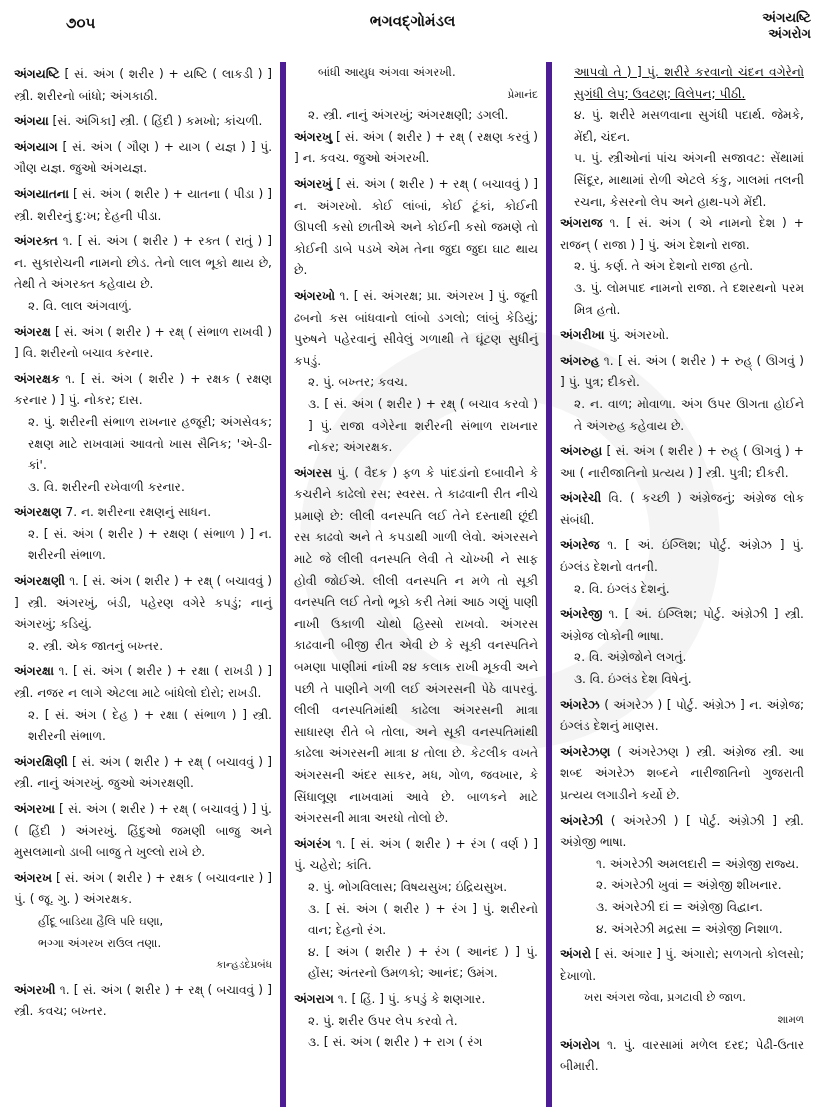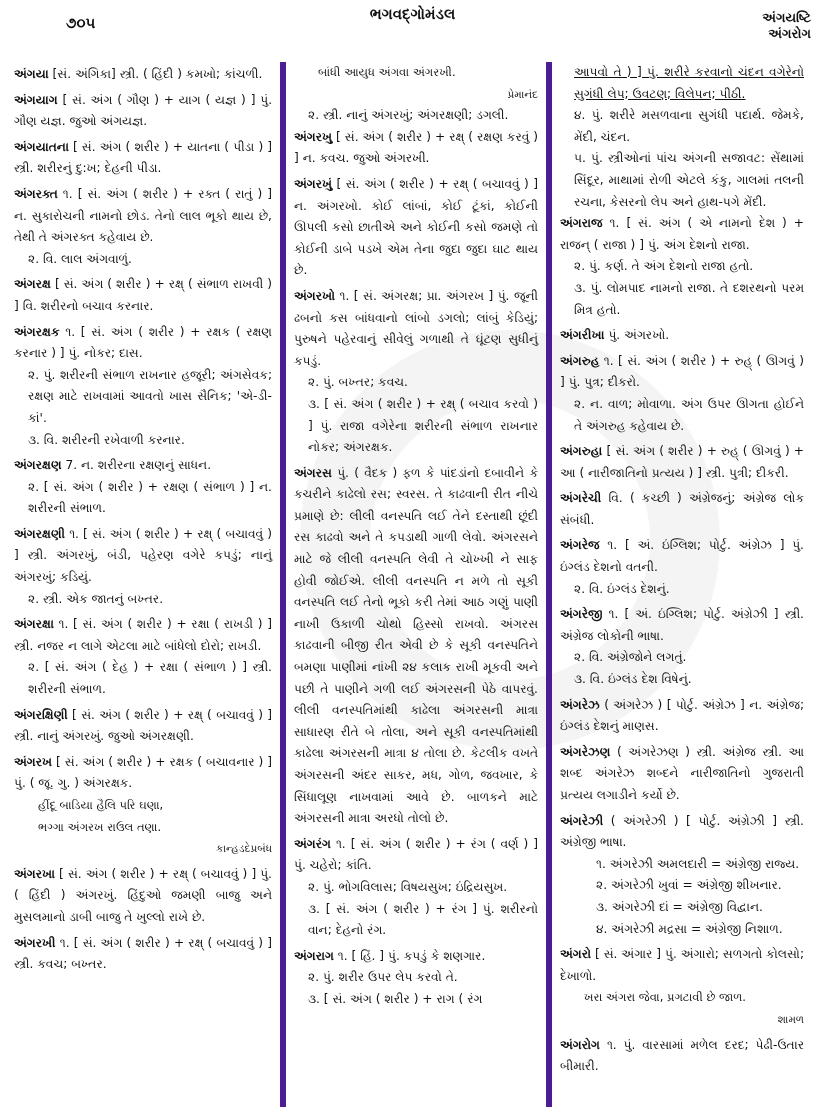--- a/index.html
+++ b/index.html
@@ -7,21 +7,21 @@
     width: 825px; height: 1117px; background: #ffffff; color: #111;
     font-family: "DejaVu Sans", sans-serif; position: relative; overflow: hidden;
   }
   .watermark {
     position: absolute; left: 300px; top: 330px; width: 420px; height: 420px;
     border-radius: 50%; border: 70px solid rgba(0,0,0,0.045); box-sizing: border-box;
     pointer-events: none;
   }
   .header { position: absolute; top: 0; left: 0; width: 825px; height: 52px; }
   .page-num { position: absolute; left: 18px; top: 14px; font-size: 15px; font-weight: bold; margin-left: 48px; }
-  .running-title { position: absolute; left: 0; width: 825px; top: 5px; text-align: center; font-size: 15px; font-weight: bold; }
+  .running-title { position: absolute; left: 0; width: 825px; top: 12px; text-align: center; font-size: 15px; font-weight: bold; }
   .guide { position: absolute; right: 14px; top: 10px; text-align: right; font-size: 13px; font-weight: bold; line-height: 16px; }
   .columns { position: absolute; top: 62px; left: 14px; width: 800px; height: 1045px; display: flex; }
   .col { width: 266px; box-sizing: border-box; padding: 0 8px; font-size: 12.2px; line-height: 21.6px; text-align: justify; }
   .col:first-child { padding-left: 0; }
   .col + .col { border-left: 6px solid #4c1d95; }
   .col.first-col { padding-top: 2px; }
   .entry { margin-bottom: 4px; }
   .hw { font-weight: bold; }
   .sense { display: block; padding-left: 14px; }
   .quote { display: block; padding-left: 24px; font-size: 11.5px; }
@@ -38,43 +38,44 @@
   <div class="page-num">૭૦૫</div>
   <div class="running-title">ભગવદ્ગોમંડલ</div>
   <div class="guide">
     <div>અંગયષ્ટિ</div>
     <div>અંગરોગ</div>
   </div>
 </div>
 
 <div class="columns">
   <div class="col first-col">
+      <div class="entry"><span class="hw">અંગયષ્ટિ</span> <span>[ સં. અંગ ( શરીર ) + યષ્ટિ ( લાકડી ) ] સ્ત્રી. શરીરનો બાંધો; અંગકાઠી.</span></div>
       <div class="entry"><span class="hw">અંગયા</span> <span>[સં. અંગિકા] સ્ત્રી. ( હિંદી ) કમખો; કાંચળી.</span></div>
       <div class="entry"><span class="hw">અંગયાગ</span> <span>[ સં. અંગ ( ગૌણ ) + યાગ ( યજ્ઞ ) ] પું. ગૌણ યજ્ઞ. જુઓ અંગયજ્ઞ.</span></div>
       <div class="entry"><span class="hw">અંગયાતના</span> <span>[ સં. અંગ ( શરીર ) + યાતના ( પીડા ) ] સ્ત્રી. શરીરનું દુ:ખ; દેહની પીડા.</span></div>
       <div class="entry"><span class="hw">અંગરક્ત</span> <span>૧. [ સં. અંગ ( શરીર ) + રક્ત ( રાતું ) ] ન. સુકારોચની નામનો છોડ. તેનો લાલ ભૂકો થાય છે, તેથી તે અંગરક્ત કહેવાય છે.</span><span class="sense">૨. વિ. લાલ અંગવાળું.</span></div>
       <div class="entry"><span class="hw">અંગરક્ષ</span> <span>[ સં. અંગ ( શરીર ) + રક્ષ્ ( સંભાળ રાખવી ) ] વિ. શરીરનો બચાવ કરનાર.</span></div>
       <div class="entry"><span class="hw">અંગરક્ષક</span> <span>૧. [ સં. અંગ ( શરીર ) + રક્ષક ( રક્ષણ કરનાર ) ] પું. નોકર; દાસ.</span><span class="sense">૨. પું. શરીરની સંભાળ રાખનાર હજૂરી; અંગસેવક; રક્ષણ માટે રાખવામાં આવતો ખાસ સૈનિક; 'એ-ડી-કાં'.</span><span class="sense">૩. વિ. શરીરની રખેવાળી કરનાર.</span></div>
       <div class="entry"><span class="hw">અંગરક્ષણ</span> <span>7. ન. શરીરના રક્ષણનું સાધન.</span><span class="sense">૨. [ સં. અંગ ( શરીર ) + રક્ષણ ( સંભાળ ) ] ન. શરીરની સંભાળ.</span></div>
       <div class="entry"><span class="hw">અંગરક્ષણી</span> <span>૧. [ સં. અંગ ( શરીર ) + રક્ષ્ ( બચાવવું ) ] સ્ત્રી. અંગરખું, બંડી, પહેરણ વગેરે કપડું; નાનું અંગરખું; કડિયું.</span><span class="sense">૨. સ્ત્રી. એક જાતનું બખ્તર.</span></div>
       <div class="entry"><span class="hw">અંગરક્ષા</span> <span>૧. [ સં. અંગ ( શરીર ) + રક્ષા ( રાખડી ) ] સ્ત્રી. નજર ન લાગે એટલા માટે બાંધેલો દોરો; રાખડી.</span><span class="sense">૨. [ સં. અંગ ( દેહ ) + રક્ષા ( સંભાળ ) ] સ્ત્રી. શરીરની સંભાળ.</span></div>
       <div class="entry"><span class="hw">અંગરક્ષિણી</span> <span>[ સં. અંગ ( શરીર ) + રક્ષ્ ( બચાવવું ) ] સ્ત્રી. નાનું અંગરખું. જુઓ અંગરક્ષણી.</span></div>
+      <div class="entry"><span class="hw">અંગરખા</span> <span>[ સં. અંગ ( શરીર ) + રક્ષ્ ( બચાવવું ) ] પું. ( હિંદી ) અંગરખું. હિંદુઓ જમણી બાજુ અને મુસલમાનો ડાબી બાજુ તે ખુલ્લો રાખે છે.</span></div>
       <div class="entry"><span class="hw">અંગરખ</span> <span>[ સં. અંગ ( શરીર ) + રક્ષક ( બચાવનાર ) ] પું. ( જૂ. ગુ. ) અંગરક્ષક.</span><span class="quote">હીંદૂ બાડિયા હૈલિ પરિ ઘણા,</span><span class="quote">ભગ્ગા અંગરખ રાઉલ તણા.</span><span class="cite">કાન્હડદેપ્રબંધ</span></div>
-      <div class="entry"><span class="hw">અંગરખા</span> <span>[ સં. અંગ ( શરીર ) + રક્ષ્ ( બચાવવું ) ] પું. ( હિંદી ) અંગરખું. હિંદુઓ જમણી બાજુ અને મુસલમાનો ડાબી બાજુ તે ખુલ્લો રાખે છે.</span></div>
       <div class="entry"><span class="hw">અંગરખી</span> <span>૧. [ સં. અંગ ( શરીર ) + રક્ષ્ ( બચાવવું ) ] સ્ત્રી. કવચ; બખ્તર.</span></div>
     </div>
   <div class="col">
       <span class="quote">બાંધી આયુધ અંગવા અંગરખી.</span>
       <span class="cite">પ્રેમાનંદ</span>
       <span class="sense">૨. સ્ત્રી. નાનું અંગરખું; અંગરક્ષણી; ડગલી.</span>
       <div class="entry"><span class="hw">અંગરખુ</span> <span>[ સં. અંગ ( શરીર ) + રક્ષ્ ( રક્ષણ કરવું ) ] ન. કવચ. જુઓ અંગરખી.</span></div>
       <div class="entry"><span class="hw">અંગરખું</span> <span>[ સં. અંગ ( શરીર ) + રક્ષ્ ( બચાવવું ) ] ન. અંગરખો. કોઈ લાંબાં, કોઈ ટૂંકાં, કોઈની ઊપલી કસો છાતીએ અને કોઈની કસો જમણે તો કોઈની ડાબે પડખે એમ તેના જુદા જુદા ઘાટ થાય છે.</span></div>
       <div class="entry"><span class="hw">અંગરખો</span> <span>૧. [ સં. અંગરક્ષ; પ્રા. અંગરખ ] પું. જૂની ઢબનો કસ બાંધવાનો લાંબો ડગલો; લાંબું કેડિયું; પુરુષને પહેરવાનું સીવેલું ગળાથી તે ઘૂંટણ સુધીનું કપડું.</span><span class="sense">૨. પું. બખ્તર; કવચ.</span><span class="sense">૩. [ સં. અંગ ( શરીર ) + રક્ષ્ ( બચાવ કરવો ) ] પું. રાજા વગેરેના શરીરની સંભાળ રાખનાર નોકર; અંગરક્ષક.</span></div>
       <div class="entry"><span class="hw">અંગરસ</span> <span>પું. ( વૈદક ) ફળ કે પાંદડાંનો દબાવીને કે કચરીને કાઢેલો રસ; સ્વરસ. તે કાઢવાની રીત નીચે પ્રમાણે છે: લીલી વનસ્પતિ લઈ તેને દસ્તાથી છૂંદી રસ કાઢવો અને તે કપડાથી ગાળી લેવો. અંગરસને માટે જે લીલી વનસ્પતિ લેવી તે ચોખ્ખી ને સાફ હોવી જોઈએ. લીલી વનસ્પતિ ન મળે તો સૂકી વનસ્પતિ લઈ તેનો ભૂકો કરી તેમાં આઠ ગણું પાણી નાખી ઉકાળી ચોથો હિસ્સો રાખવો. અંગરસ કાઢવાની બીજી રીત એવી છે કે સૂકી વનસ્પતિને બમણા પાણીમાં નાંખી ૨૪ કલાક રાખી મૂકવી અને પછી તે પાણીને ગળી લઈ અંગરસની પેઠે વાપરવું. લીલી વનસ્પતિમાંથી કાઢેલા અંગરસની માત્રા સાધારણ રીતે બે તોલા, અને સૂકી વનસ્પતિમાંથી કાઢેલા અંગરસની માત્રા ૪ તોલા છે. કેટલીક વખતે અંગરસની અંદર સાકર, મધ, ગોળ, જવખાર, કે સિંધાલૂણ નાખવામાં આવે છે. બાળકને માટે અંગરસની માત્રા અરધો તોલો છે.</span></div>
-      <div class="entry"><span class="hw">અંગરંગ</span> <span>૧. [ સં. અંગ ( શરીર ) + રંગ ( વર્ણ ) ] પું. ચહેરો; કાંતિ.</span><span class="sense">૨. પું. ભોગવિલાસ; વિષયસુખ; ઇંદ્રિયસુખ.</span><span class="sense">૩. [ સં. અંગ ( શરીર ) + રંગ ] પું. શરીરનો વાન; દેહનો રંગ.</span></div>
+      <div class="entry"><span class="hw">અંગરંગ</span> <span>૧. [ સં. અંગ ( શરીર ) + રંગ ( વર્ણ ) ] પું. ચહેરો; કાંતિ.</span><span class="sense">૨. પું. ભોગવિલાસ; વિષયસુખ; ઇંદ્રિયસુખ.</span><span class="sense">૩. [ સં. અંગ ( શરીર ) + રંગ ] પું. શરીરનો વાન; દેહનો રંગ.</span><span class="sense">૪. [ અંગ ( શરીર ) + રંગ ( આનંદ ) ] પું. હોંસ; અંતરનો ઉમળકો; આનંદ; ઉમંગ.</span></div>
       <div class="entry"><span class="hw">અંગરાગ</span> <span>૧. [ હિં. ] પું. કપડું કે શણગાર.</span><span class="sense">૨. પું. શરીર ઉપર લેપ કરવો તે.</span><span class="sense">૩. [ સં. અંગ ( શરીર ) + રાગ ( રંગ</span></div>
     </div>
   <div class="col">
       <span class="cont">આપવો તે ) ] પું. શરીરે કરવાનો ચંદન વગેરેનો સુગંધી લેપ; ઉવટણ; વિલેપન; પીઠી.</span>
       <span class="sense">૪. પું. શરીરે મસળવાના સુગંધી પદાર્થ. જેમકે, મેંદી, ચંદન.</span>
       <span class="sense">૫. પું. સ્ત્રીઓનાં પાંચ અંગની સજાવટ: સેંથામાં સિંદૂર, માથામાં રોળી એટલે કંકુ, ગાલમાં તલની રચના, કેસરનો લેપ અને હાથ-પગે મેંદી.</span>
       <div class="entry"><span class="hw">અંગરાજ</span> <span>૧. [ સં. અંગ ( એ નામનો દેશ ) + રાજન્ ( રાજા ) ] પું. અંગ દેશનો રાજા.</span><span class="sense">૨. પું. કર્ણ. તે અંગ દેશનો રાજા હતો.</span><span class="sense">૩. પું. લોમપાદ નામનો રાજા. તે દશરથનો પરમ મિત્ર હતો.</span></div>
       <div class="entry"><span class="hw">અંગરીખા</span> <span>પું. અંગરખો.</span></div>
       <div class="entry"><span class="hw">અંગરુહ</span> <span>૧. [ સં. અંગ ( શરીર ) + રુહ્ ( ઊગવું ) ] પું. પુત્ર; દીકરો.</span><span class="sense">૨. ન. વાળ; મોવાળા. અંગ ઉપર ઊગતા હોઈને તે અંગરુહ કહેવાય છે.</span></div>
       <div class="entry"><span class="hw">અંગરુહા</span> <span>[ સં. અંગ ( શરીર ) + રુહ્ ( ઊગવું ) + આ ( નારીજાતિનો પ્રત્યય ) ] સ્ત્રી. પુત્રી; દીકરી.</span></div>

